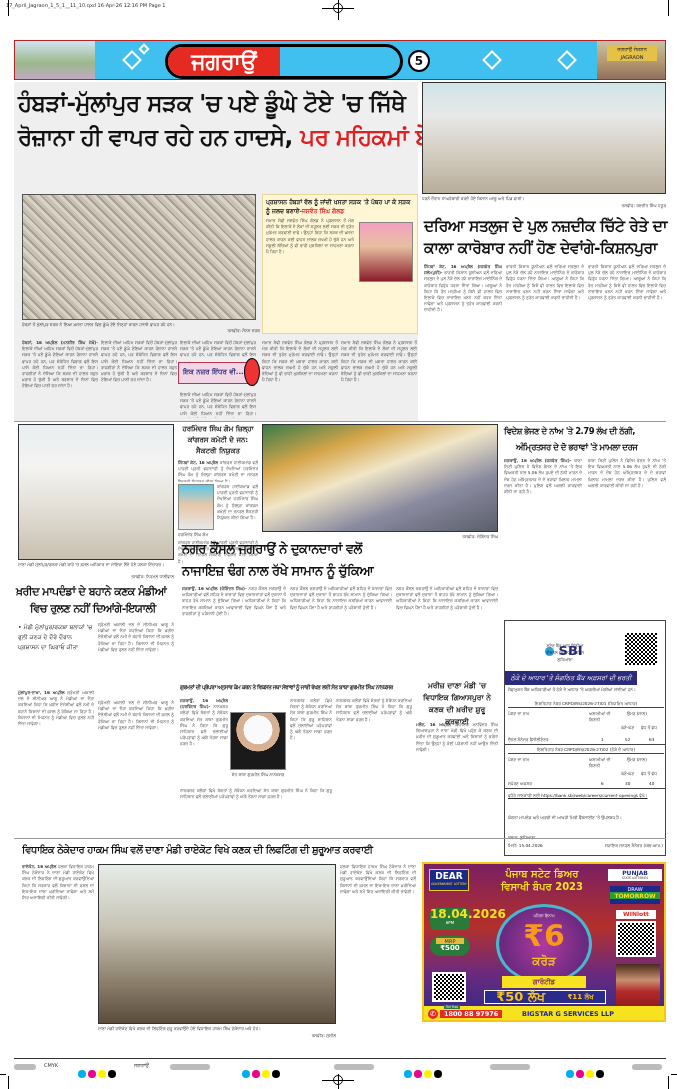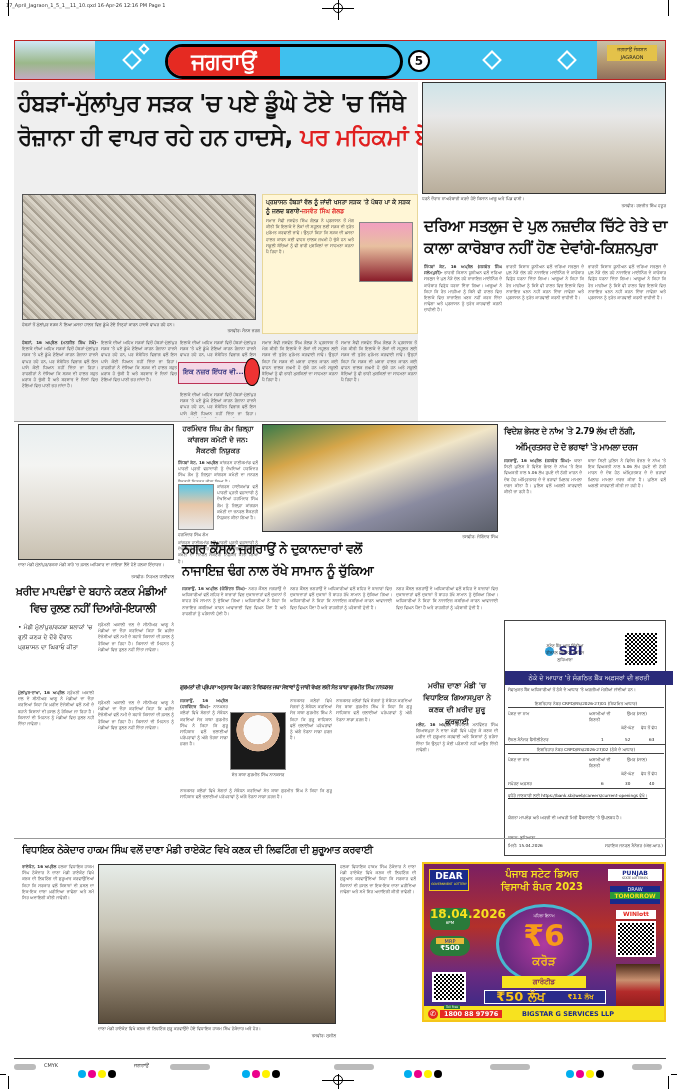--- a/index.html
+++ b/index.html
@@ -156,21 +156,21 @@
 
 <div class="abs sbi" style="left:504px;top:620px;width:162px;height:236px;">
   <div class="abs" style="left:40px;top:22px;font-size:13px;font-weight:bold;color:#2a2b7a;">
     <span style="display:inline-block;width:9px;height:9px;border-radius:50%;background:#2d9fd9;vertical-align:middle;"></span>
     <span>SBI</span>
   </div>
   <div class="abs caption" style="left:20px;top:22px;width:80px;text-align:center;">ਸਟੇਟ ਬੈਂਕ ਆਫ ਇੰਡੀਆ</div>
   <div class="abs caption" style="left:20px;top:29px;width:80px;text-align:center;">ਰੀਜਨਲ ਬਿਜ਼ਨਸ ਆਫਿਸ</div>
   <div class="abs caption" style="left:20px;top:36px;width:80px;text-align:center;">ਲੁਧਿਆਣਾ</div>
   <div class="abs qr" style="left:118px;top:10px;width:36px;height:36px;"></div>
-  <div class="abs sbi-bar" style="left:0;top:50px;width:168px;">ਠੇਕੇ ਦੇ ਆਧਾਰ 'ਤੇ ਸੰਗਠਿਤ ਬੈਂਕ ਅਫ਼ਸਰਾਂ ਦੀ ਭਰਤੀ</div>
+  <div class="abs sbi-bar" style="left:0;top:50px;width:132px;font-style:italic;">ਠੇਕੇ ਦੇ ਆਧਾਰ 'ਤੇ ਸੰਗਠਿਤ ਬੈਂਕ ਅਫ਼ਸਰਾਂ ਦੀ ਭਰਤੀ</div>
   <div class="abs caption" style="left:3px;top:66px;width:156px;">ਸੇਵਾਮੁਕਤ ਬੈਂਕ ਅਧਿਕਾਰੀਆਂ ਤੋਂ ਠੇਕੇ ਦੇ ਆਧਾਰ 'ਤੇ ਅਰਜ਼ੀਆਂ ਮੰਗੀਆਂ ਜਾਂਦੀਆਂ ਹਨ।</div>
   <div class="abs caption" style="left:3px;top:80px;width:156px;text-align:center;border-bottom:1px solid #444;">ਇਸ਼ਤਿਹਾਰ ਨੰਬਰ CRPD/RS/2026-27/01 (ਨਿਯਮਿਤ ਆਧਾਰ)</div>
   <div class="abs" style="left:0;top:88px;width:160px;height:36px;border-bottom:1px solid #444;">
     <span class="abs caption" style="left:3px;top:2px;">ਪੋਸਟ ਦਾ ਨਾਮ</span>
     <span class="abs caption" style="left:84px;top:2px;width:28px;">ਅਸਾਮੀਆਂ ਦੀ ਗਿਣਤੀ</span>
     <span class="abs caption" style="left:122px;top:2px;">ਉਮਰ (ਸਾਲ)</span>
     <span class="abs caption" style="left:116px;top:16px;">ਘੱਟੋ-ਘੱਟ</span>
     <span class="abs caption" style="left:136px;top:16px;">ਵੱਧ ਤੋਂ ਵੱਧ</span>
     <span class="abs caption" style="left:3px;top:28px;">ਚੈਨਲ ਮੈਨੇਜਰ ਫੈਸੀਲੀਟੇਟਰ</span>
     <span class="abs caption" style="left:96px;top:28px;">1</span>

